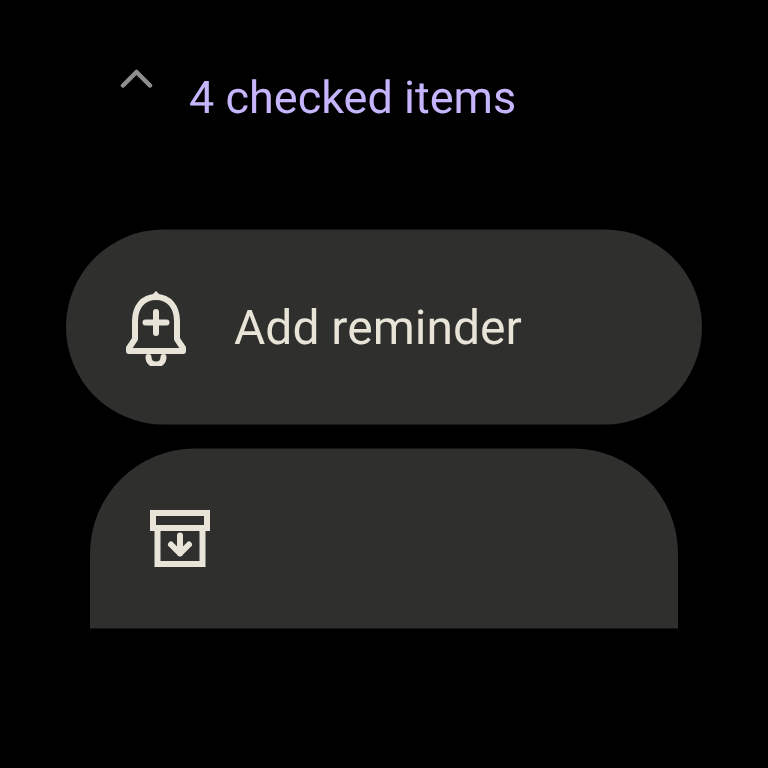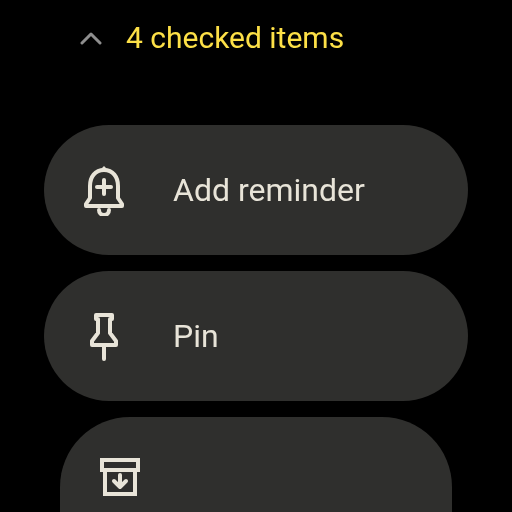--- a/index.html
+++ b/index.html
@@ -15,40 +15,41 @@
       align-items: center;
       padding: 20px 0 0 80px;
       gap: 24px;
     }
     .chevron {
       color: #8e8e8e;
       display: flex;
       align-items: center;
     }
     .header-text {
-      color: #fde047;
+      color: #c4b5fd;
       font-size: 30px;
       font-weight: 400;
+      margin-top: 28px;
     }
     .actions {
       padding: 0 44px;
       margin-top: 70px;
       display: flex;
       flex-direction: column;
       gap: 16px;
     }
     .action-item {
       background: #2f2f2d;
       border-radius: 70px;
       height: 130px;
       display: flex;
       align-items: center;
       padding: 0 36px;
       cursor: pointer;
-      gap: 45px;
+      gap: 28px;
     }
     .action-item.last {
       margin-left: 16px;
       margin-right: 16px;
       border-radius: 70px 70px 0 0;
       height: 120px;
       margin-top: 0;
     }
     .icon {
       color: #e8e4d8;
@@ -84,29 +85,20 @@
         <path d="M22 2 L18 6 L26 6 Z" fill="currentColor"></path>
         <path d="M22 6 C13 6 8 13 8 22 L8 34 L4 40 L4 42 L40 42 L40 40 L36 34 L36 22 C36 13 31 6 22 6 Z" stroke="currentColor" stroke-width="4" fill="none" stroke-linejoin="round"></path>
         <line x1="22" y1="16" x2="22" y2="30" stroke="currentColor" stroke-width="4" stroke-linecap="round"></line>
         <line x1="15" y1="23" x2="29" y2="23" stroke="currentColor" stroke-width="4" stroke-linecap="round"></line>
         <path d="M17 46 C17 49 19 51 22 51 C25 51 27 49 27 46" stroke="currentColor" stroke-width="4" fill="none" stroke-linecap="round"></path>
       </svg>
     </span>
     <span class="action-label">Add reminder</span>
   </div>
 
-  <div class="action-item">
-    <span class="icon">
-      <svg width="40" height="50" viewBox="0 0 40 50" fill="none">
-        <path d="M12 4 L28 4 L28 8 L26 8 L26 22 L32 30 L32 34 L8 34 L8 30 L14 22 L14 8 L12 8 Z" stroke="currentColor" stroke-width="4" fill="none" stroke-linejoin="round"></path>
-        <line x1="20" y1="34" x2="20" y2="48" stroke="currentColor" stroke-width="4" stroke-linecap="round"></line>
-      </svg>
-    </span>
-    <span class="action-label">Pin</span>
-  </div>
 
   <div class="action-item last">
     <span class="icon">
       <svg width="42" height="40" viewBox="0 0 42 40" fill="none">
         <rect x="3" y="3" width="36" height="10" stroke="currentColor" stroke-width="4" fill="none"></rect>
         <path d="M6 13 L6 37 L36 37 L36 13" stroke="currentColor" stroke-width="4" fill="none"></path>
         <path d="M21 18 L21 30 M15 24 L21 30 L27 24" stroke="currentColor" stroke-width="4" fill="none" stroke-linecap="round" stroke-linejoin="round"></path>
       </svg>
     </span>
   </div>

